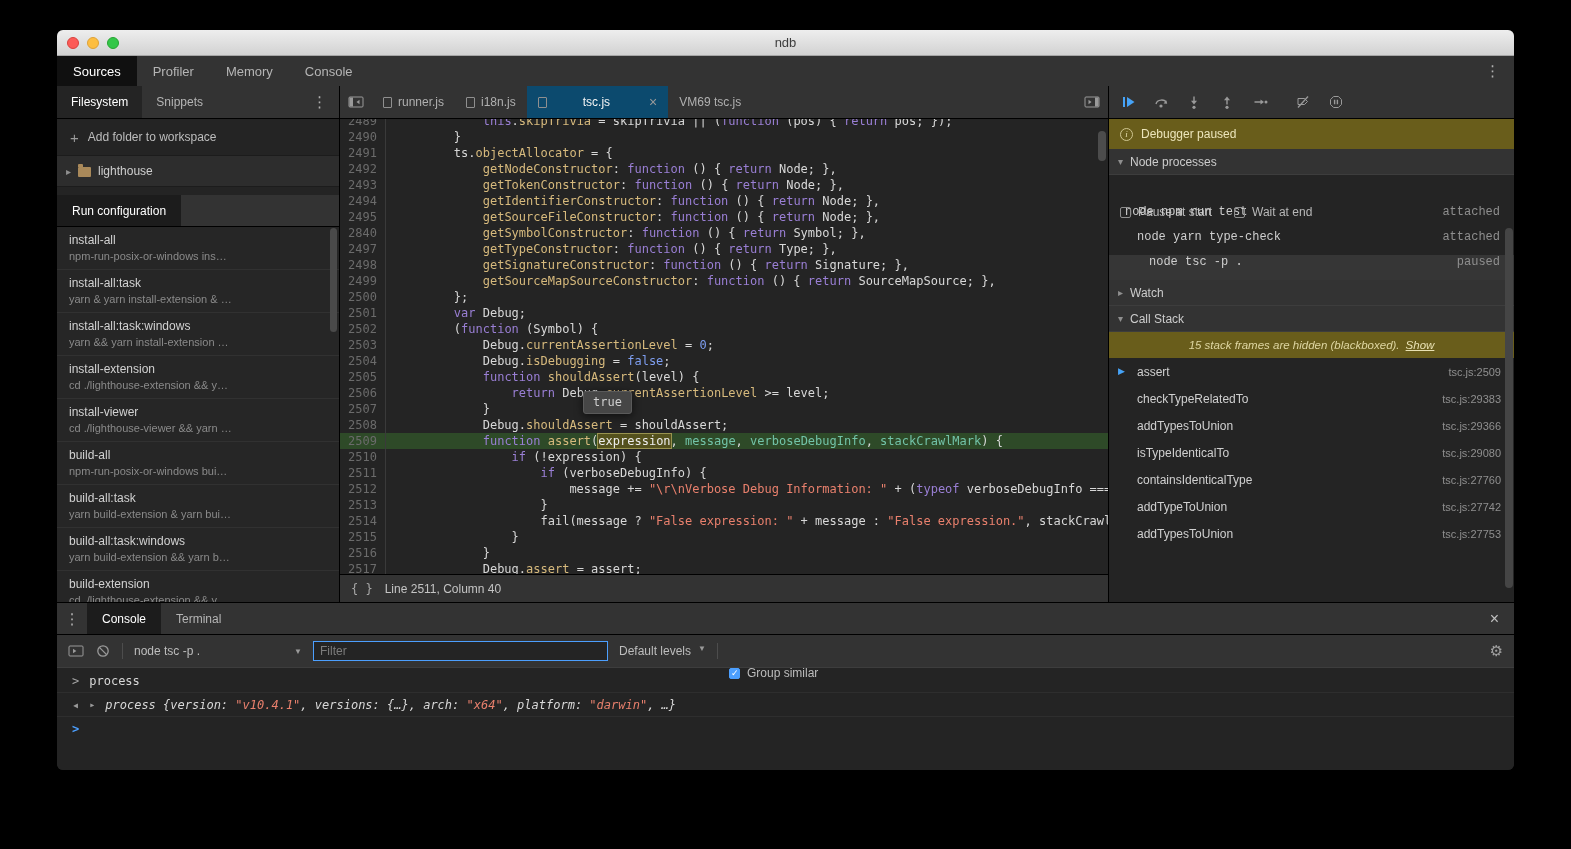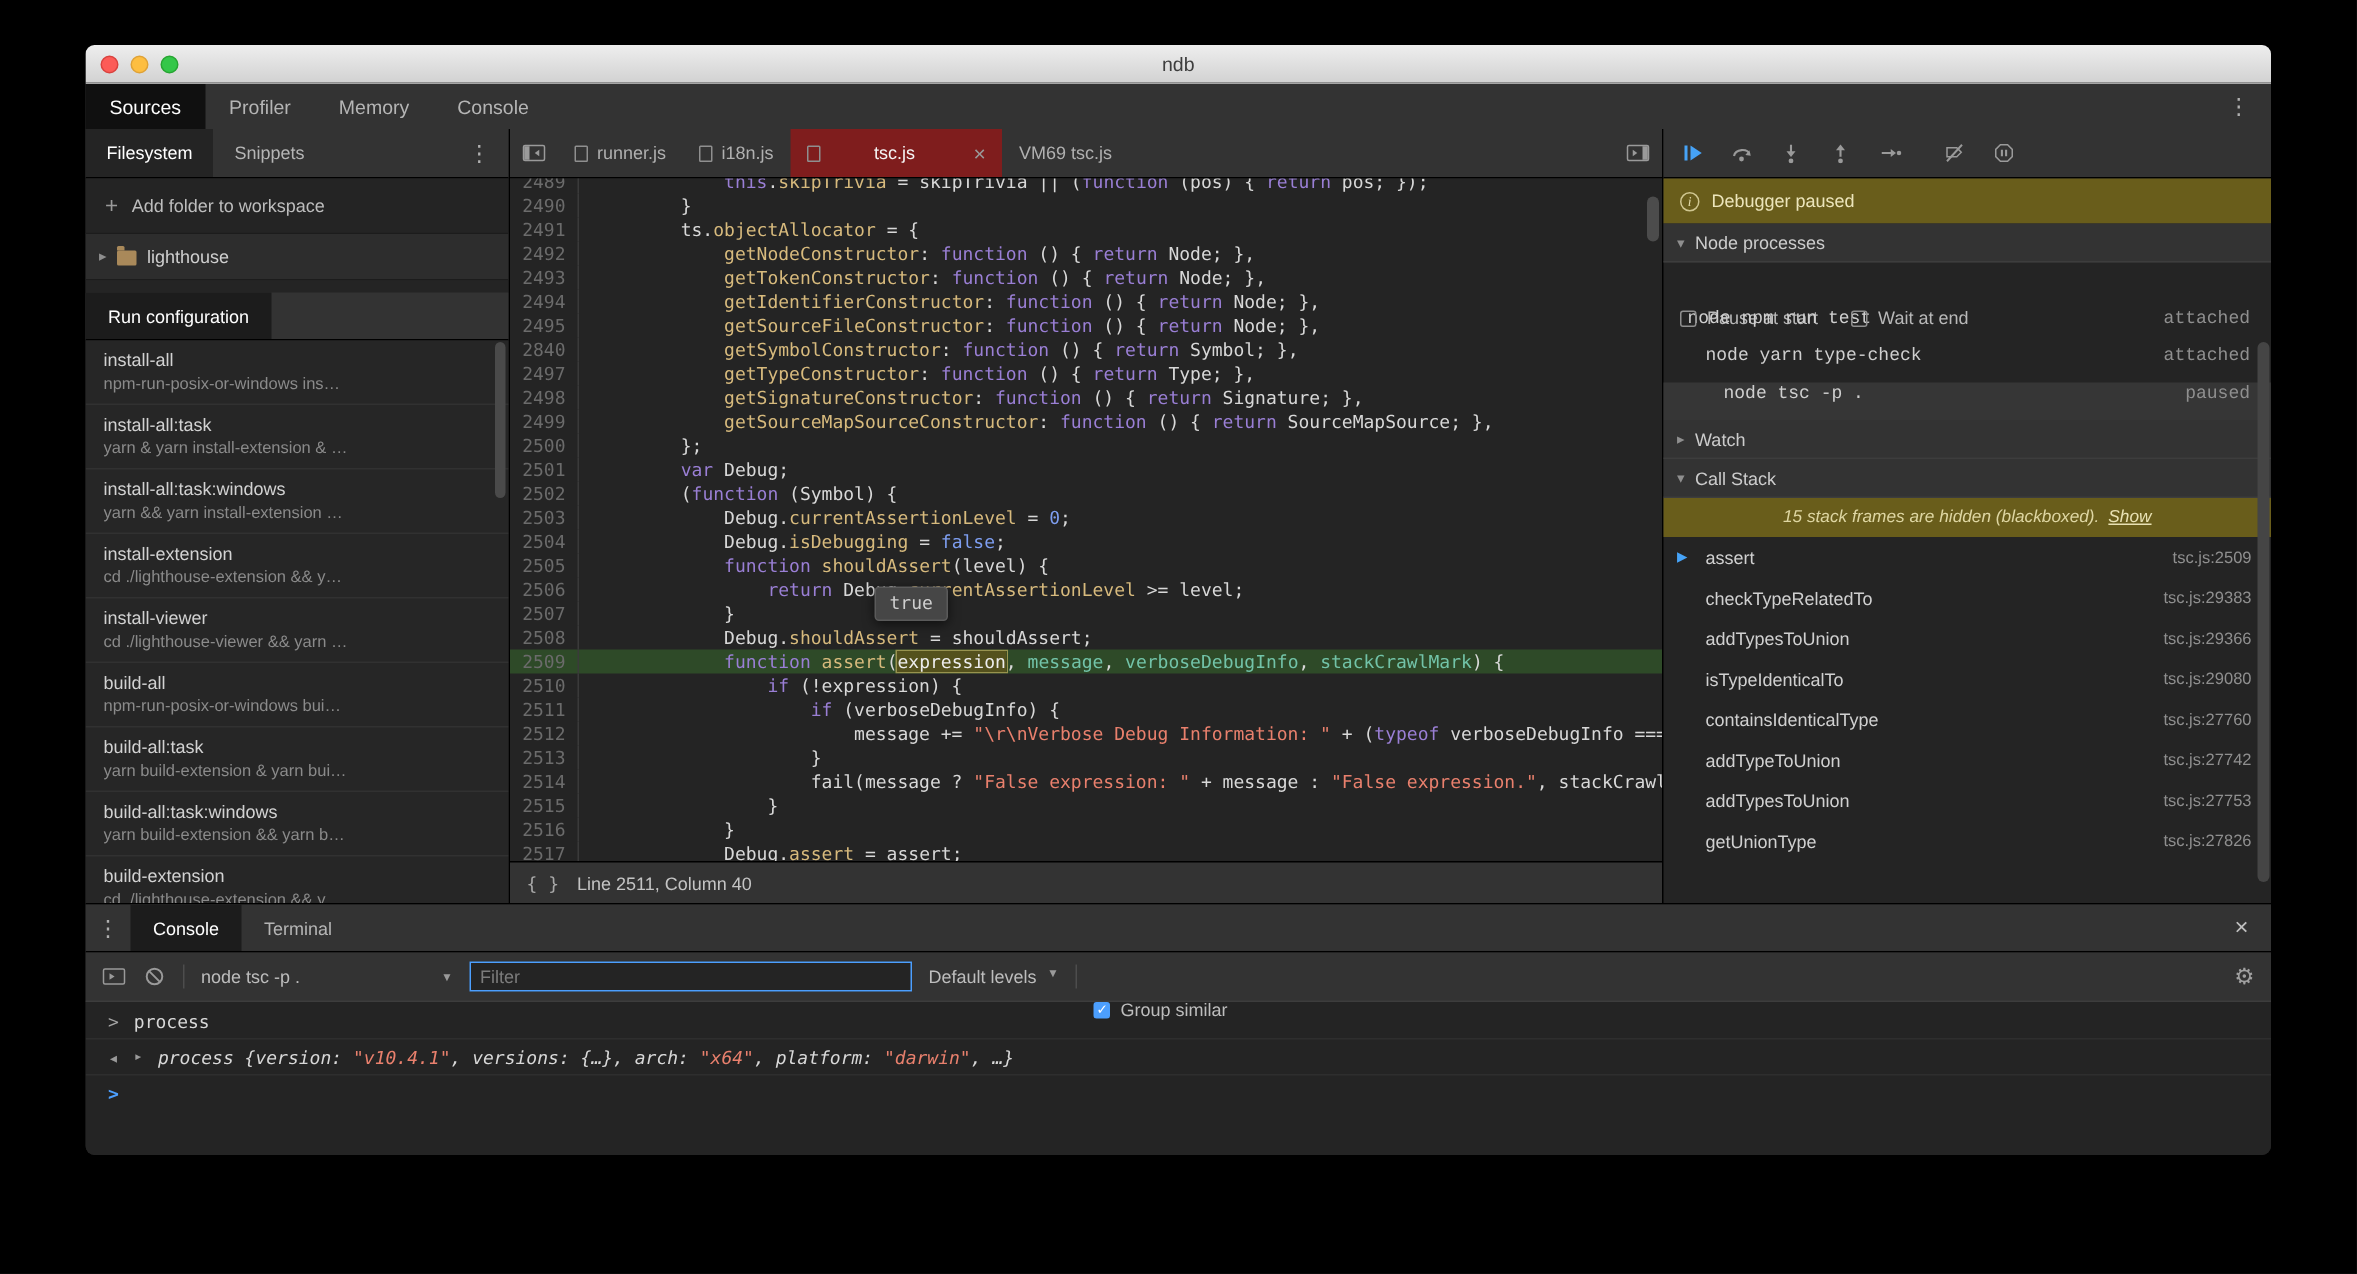--- a/index.html
+++ b/index.html
@@ -59,21 +59,21 @@
     background:#4a4a4a; border-radius:4px; }
 
   
   .editor-col { flex:1; display:flex; flex-direction:column; min-width:0; background:#242424; }
   .editor-header { height:33px; flex:none; background:#333; border-bottom:1px solid #000;
     display:flex; align-items:stretch; font-size:12px; }
   .nav-btn { width:32px; flex:none; display:flex; align-items:center; justify-content:center; }
   .nav-btn.right { margin-left:auto; }
   .ed-tabs { display:flex; align-items:stretch; overflow:hidden; }
   .ed-tab { display:flex; align-items:center; gap:6px; padding:0 11px; color:#b0b0b0; white-space:nowrap; }
-  .ed-tab.active { background:#7f1d1d; color:#f5f5f5;gap:36px; }
+  .ed-tab.active { background:#0c4a6e; color:#f5f5f5;gap:36px; }
   .tab-close { color:#9a9a9a; font-size:14px; margin-left:3px; }
   .doc-icon { width:9px; height:11px; border:1px solid #8f8f8f; border-radius:1px;
     display:inline-block; flex:none; }
   .code-area { flex:1; position:relative; overflow:hidden;
     font-family:"DejaVu Sans Mono", monospace; font-size:12px; line-height:16px; background:#242424; }
   #code-scroll { position:absolute; top:-6px; left:0; right:0; }
   .code-row { display:flex; height:16px; white-space:pre; }
   .code-row .ln { flex:none; width:46px; text-align:right; padding-right:8px; color:#6b6b6b;
     border-right:1px solid #3a3a3a; }
   .code-row .ct { flex:1; padding-left:10px; overflow:hidden; white-space:pre; }
@@ -440,24 +440,20 @@
             <span class="frame-loc">tsc.js:27760</span>
           </div>
           <div class="frame-row">
             <span>addTypeToUnion</span>
             <span class="frame-loc">tsc.js:27742</span>
           </div>
           <div class="frame-row">
             <span>addTypesToUnion</span>
             <span class="frame-loc">tsc.js:27753</span>
           </div>
-          <div class="frame-row">
-            <span>getUnionType</span>
-            <span class="frame-loc">tsc.js:27826</span>
-          </div>
         </div>
 
       <div class="rp-scrollthumb"></div>
     </div>
   </div>
 
   <div class="drawer">
     <div class="drawer-tabbar">
       <span class="menu-dots drawer-dots">⋮</span>
       <div id="drawer-tabs" class="tabs-wrap">

